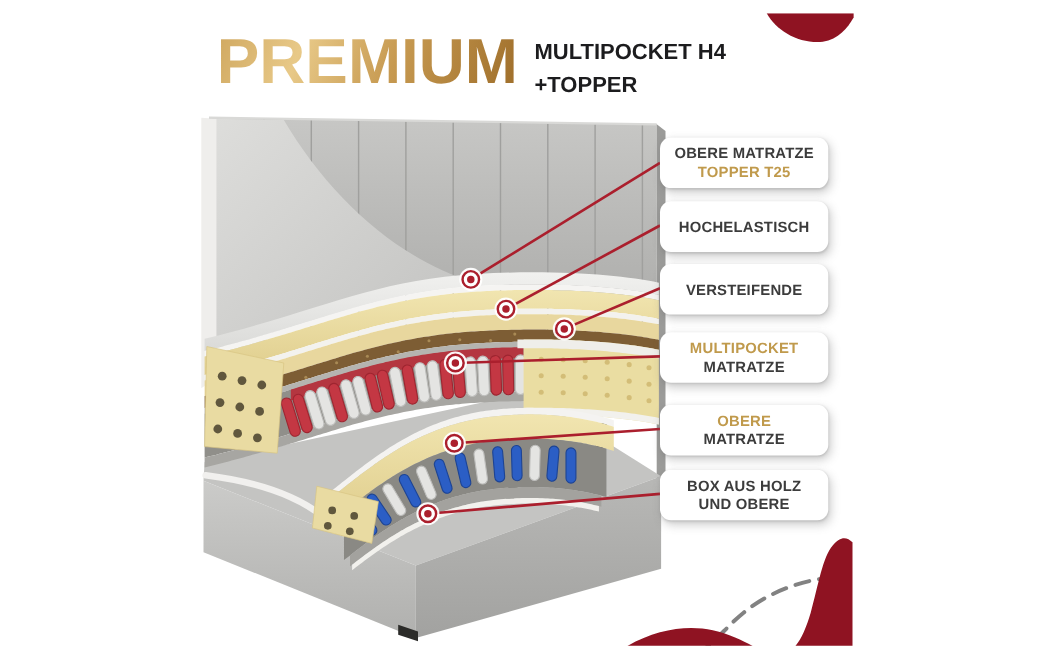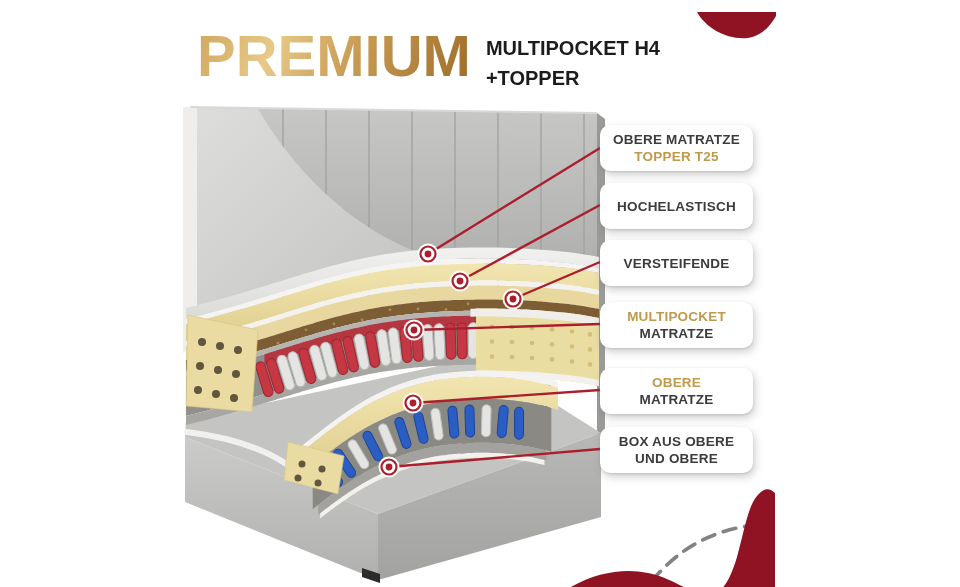--- a/index.html
+++ b/index.html
@@ -240,16 +240,16 @@
   </div>
   <div class="co" style="top:290px">
     <span class="l gold">MULTIPOCKET</span>
     <span class="l">MATRATZE</span>
   </div>
   <div class="co" style="top:356px">
     <span class="l gold">OBERE</span>
     <span class="l">MATRATZE</span>
   </div>
   <div class="co" style="top:415px">
-    <span class="l">BOX AUS OBERE</span>
+    <span class="l">BOX AUS HOLZ</span>
     <span class="l">UND OBERE</span>
   </div>
 </div>
 
 </body></html>

